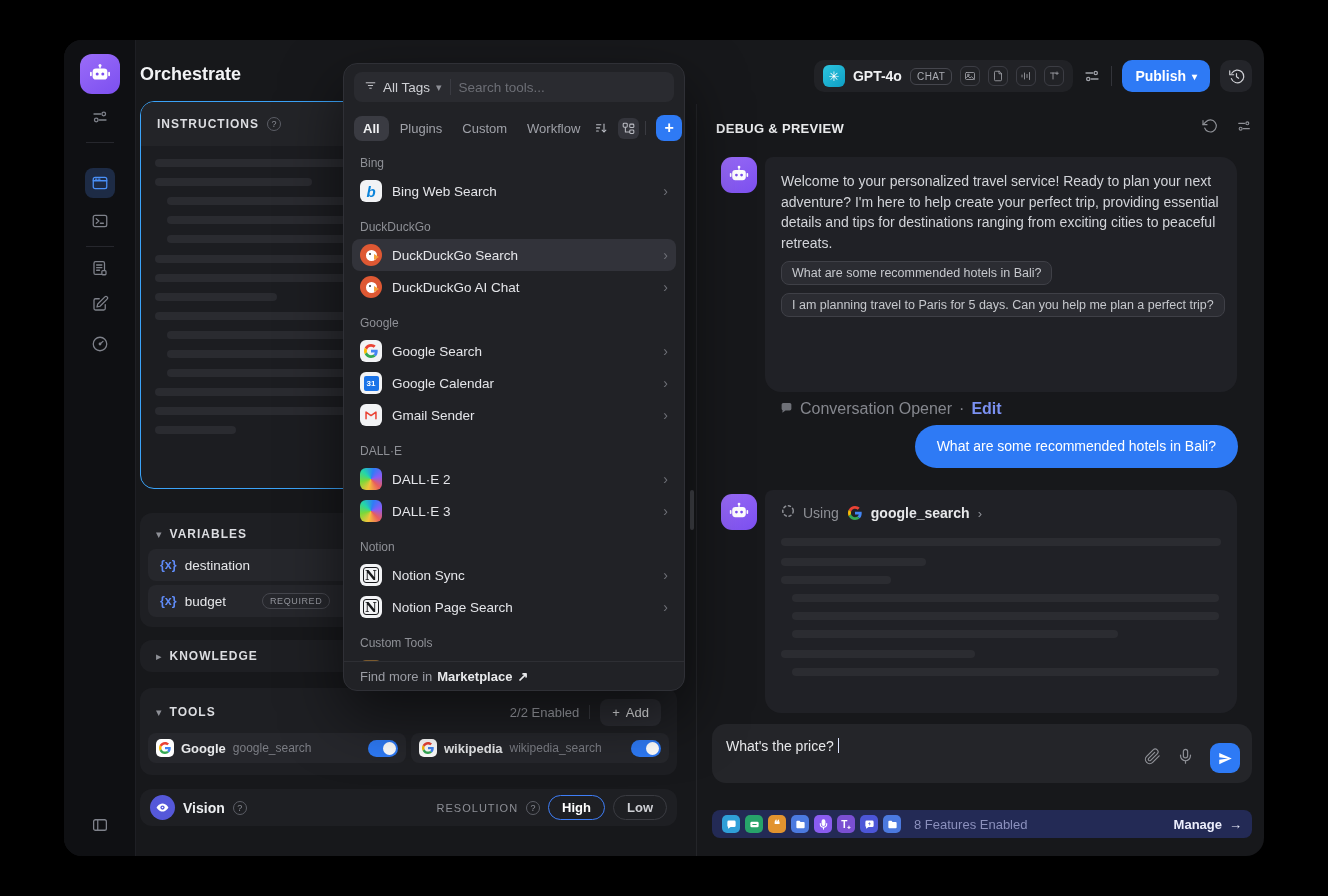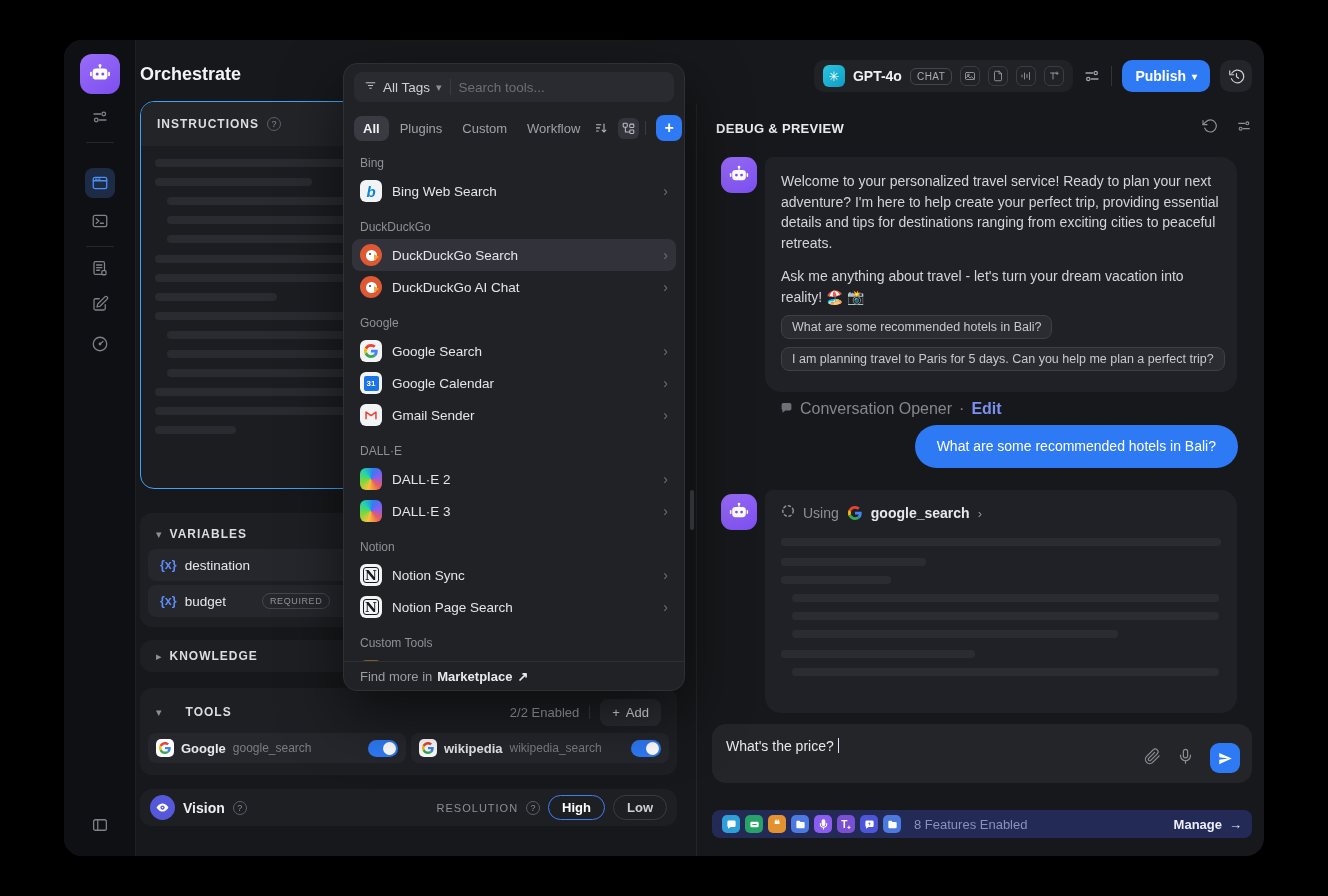--- a/index.html
+++ b/index.html
@@ -266,21 +266,21 @@
     </div>
 
     <div class="card card-knowledge">
       <span class="chev">▸</span>
       <span class="sec-title">KNOWLEDGE</span>
     </div>
 
     <div class="card card-tools">
       <div class="tools-head">
         <span class="chev">▾</span>
-        <span class="sec-title" style="margin-left:24px">TOOLS</span>
+        <span class="sec-title" style="margin-left:8px">TOOLS</span>
         <div class="tools-meta">
           <span class="enabled-count">2/2 Enabled</span>
           <span class="meta-sep"></span>
           <div class="btn-add">
               <span>+</span>
               <span>Add</span>
             </div>
         </div>
       </div>
       <div class="toolchips">
@@ -418,21 +418,20 @@
           <rect x="11.3" y="4.4" width="1.4" height="2" fill="#fff"></rect>
           <rect x="4.6" y="6.6" width="14.8" height="11" rx="3.4" fill="#fff"></rect>
           <rect x="2" y="9.8" width="1.8" height="4.4" rx="0.9" fill="#fff"></rect>
           <rect x="20.2" y="9.8" width="1.8" height="4.4" rx="0.9" fill="#fff"></rect>
           <circle cx="9.2" cy="12.1" r="1.5" fill="#7c4ff0"></circle>
           <circle cx="14.8" cy="12.1" r="1.5" fill="#7c4ff0"></circle>
         </svg>
     </div>
     <div class="msgcard msg1">
       <p>Welcome to your personalized travel service! Ready to plan your next adventure? I'm here to help create your perfect trip, providing essential details and tips for destinations ranging from exciting cities to peaceful retreats.</p>
-      <p>Ask me anything about travel - let's turn your dream vacation into reality! 🏖️ 📸</p>
       <div class="chip">What are some recommended hotels in Bali?</div>
       <div class="chip">I am planning travel to Paris for 5 days. Can you help me plan a perfect trip?</div>
     </div>
 
     <div class="opener">
       <span><svg width="13" height="13" viewBox="0 0 24 24" fill="#6e7077">
             <path d="M6 3.5h12a3 3 0 0 1 3 3v8a3 3 0 0 1-3 3H10l-5.5 4v-4H6a3 3 0 0 1-3-3v-8a3 3 0 0 1 3-3z"></path>
           </svg></span>
       <span>Conversation Opener</span>
       <span>·</span>

